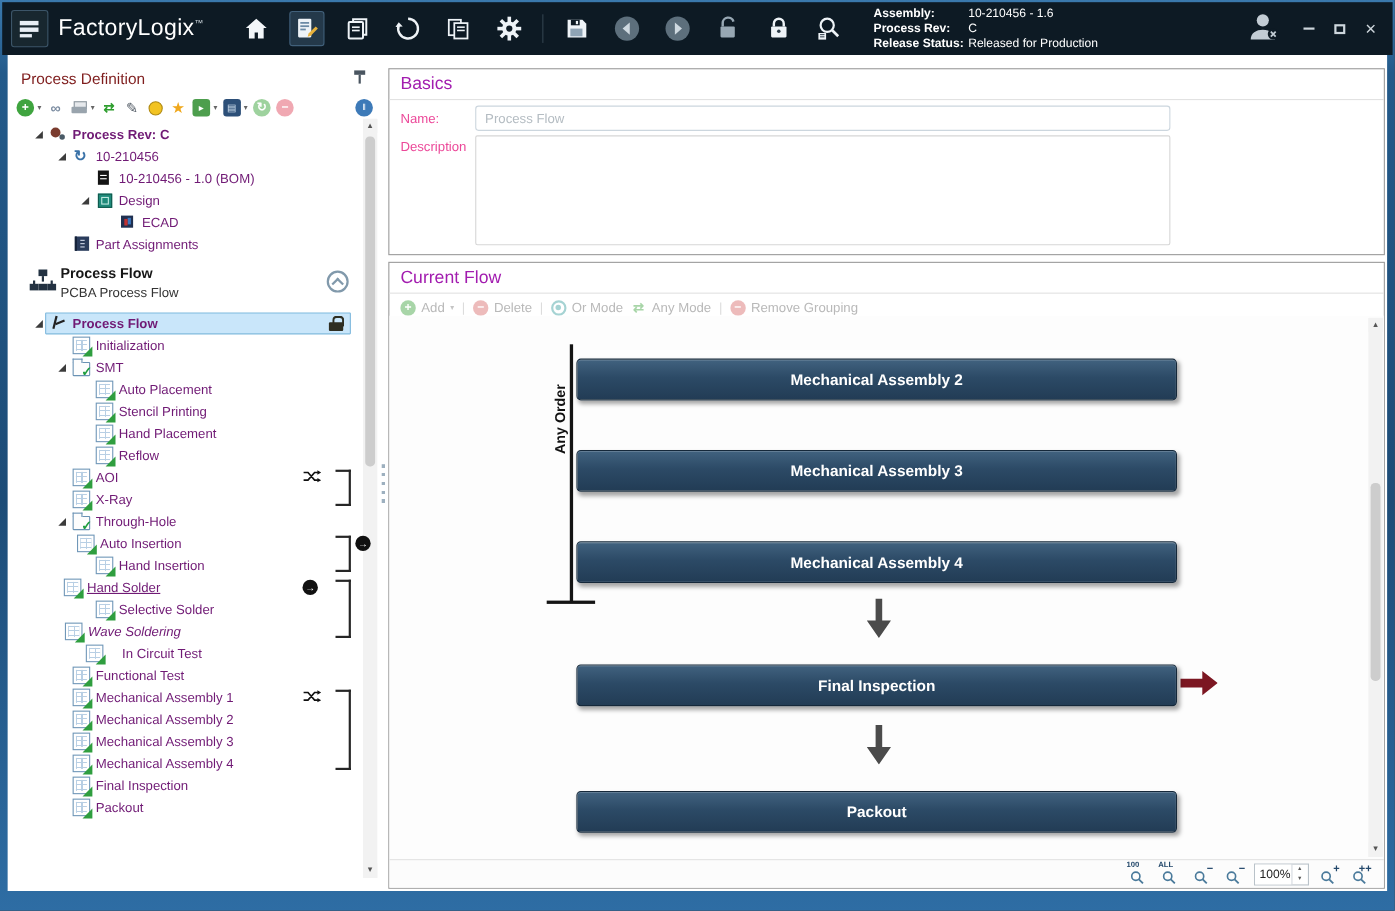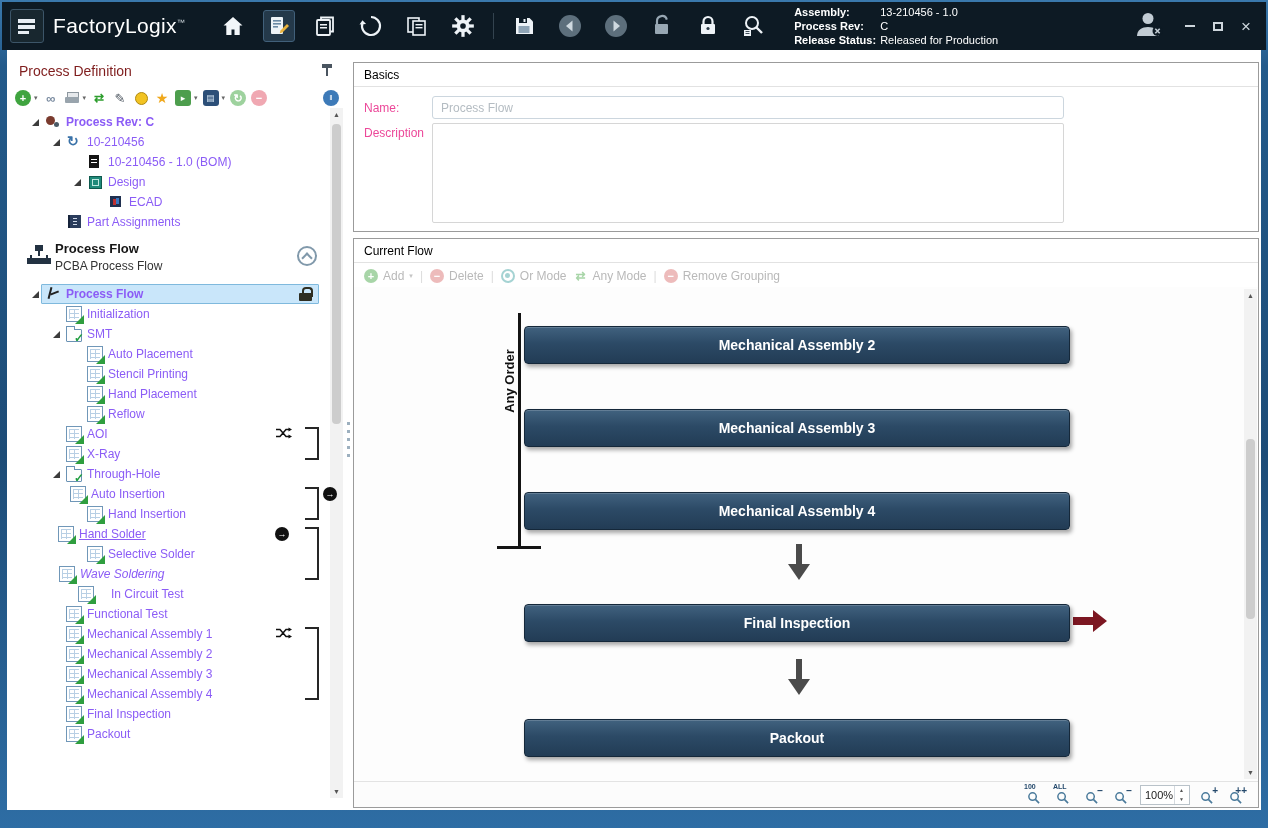--- a/index.html
+++ b/index.html
@@ -63,21 +63,21 @@
   .ti-package::before { content:"\25a4"; }
   .ti-sync { background:#9ed29e; border-radius:50%; color:#fff; font-weight:bold; font-size:11px; }
   .ti-sync::before { content:"\21bb"; }
   .ti-remove { background:#f0a8b2; border-radius:50%; color:#fff; font-weight:bold; }
   .ti-remove::before { content:"\2212"; }
   .ti-pause { background:#3d7ab8; border-radius:50%; color:#fff; font-size:8px; }
   .ti-pause::before { content:"\2016"; }
 
   .tree-top  { position:absolute; left:0; top:62px;  right:20px; }
   .tree-flow { position:absolute; left:0; top:234px; right:20px; }
-  .trow { height:20px; display:flex; align-items:center; position:relative; font-size:12px; color:#8b5cf6; white-space:nowrap; }
+  .trow { height:20px; display:flex; align-items:center; position:relative; font-size:12px; color:#701a75; white-space:nowrap; }
   .trow.bold .tlabel { font-weight:bold; }
   .trow.selected .tlabel { font-weight:bold; }
   .trow.selected::before { content:""; position:absolute; left:34px; right:6px; top:0; bottom:0;
         background:#c9e6fa; border:1px solid #7fb9dd; border-radius:1px; }
   .trow > * { position:relative; z-index:1; }
   .exp { width:13px; height:13px; flex:none; position:relative; margin-right:2px; }
   .exp.open::before { content:""; position:absolute; left:2px; top:3px; width:0; height:0;
         border-left:7px solid transparent; border-bottom:7px solid #3c3c3c; }
   .ni { width:16px; height:16px; position:relative; flex:none; margin-right:5px; }
   .tlabel { }
@@ -141,21 +141,21 @@
   
   .splitter { position:absolute; left:338px; top:0; width:6px; height:100%; background:#fff; }
   .splitter .grip { position:absolute; top:372px; left:2px; width:3px; height:38px;
       background:repeating-linear-gradient(180deg,#9db0bf 0 3px,transparent 3px 8px); }
 
   
   .main { position:absolute; left:344px; right:0; top:0; bottom:0; background:#fff; }
   .panel { position:absolute; left:2px; width:906px; border:1px solid #9b9b9b; background:#fff; }
   #panel-basics { top:12px; height:170px; }
   #panel-flow { top:188px; height:570px; }
-  .panel-title { padding:5px 10px 4px; font-size:12px; color:#000000; border-bottom:1px solid #e2e2e2; }
+  .panel-title { padding:5px 10px 4px; font-size:16px; color:#a21caf; border-bottom:1px solid #e2e2e2; }
 
   .form-label { position:absolute; font-size:12px; color:#ec4899; }
   #name-input { position:absolute; left:78px; top:33px; width:632px; height:23px;
       border:1px solid #ccd6de; border-radius:3px; padding:2px 8px; font-size:12px; color:#333;
       font-family:"Liberation Sans",sans-serif; }
   #name-input::placeholder { color:#b4bcc2; }
   #desc-input { position:absolute; left:78px; top:60px; width:632px; height:100px;
       border:1px solid #d6d6d6; border-radius:2px; resize:none; padding:4px 8px; font-size:12px;
       font-family:"Liberation Sans",sans-serif; }
 
@@ -308,21 +308,21 @@
             <path d="M15.5 14.5 21 20" stroke="#eef3f7" stroke-width="2.4"></path>
             <rect x="3" y="17" width="7" height="6" fill="#eef3f7"></rect>
             <path d="M4.5 18.5h4M4.5 20.5h4" stroke="#2a3a46" stroke-width=".9"></path>
           </svg>
       </span>
     </div>
 
     <div class="tb-info" id="tb-info">
         <div class="info-row">
           <span class="info-label">Assembly:</span>
-          <span class="info-value">13-210456 - 1.0</span>
+          <span class="info-value">10-210456 - 1.6</span>
         </div>
         <div class="info-row">
           <span class="info-label">Process Rev:</span>
           <span class="info-value">C</span>
         </div>
         <div class="info-row">
           <span class="info-label">Release Status:</span>
           <span class="info-value">Released for Production</span>
         </div>
       </div>

